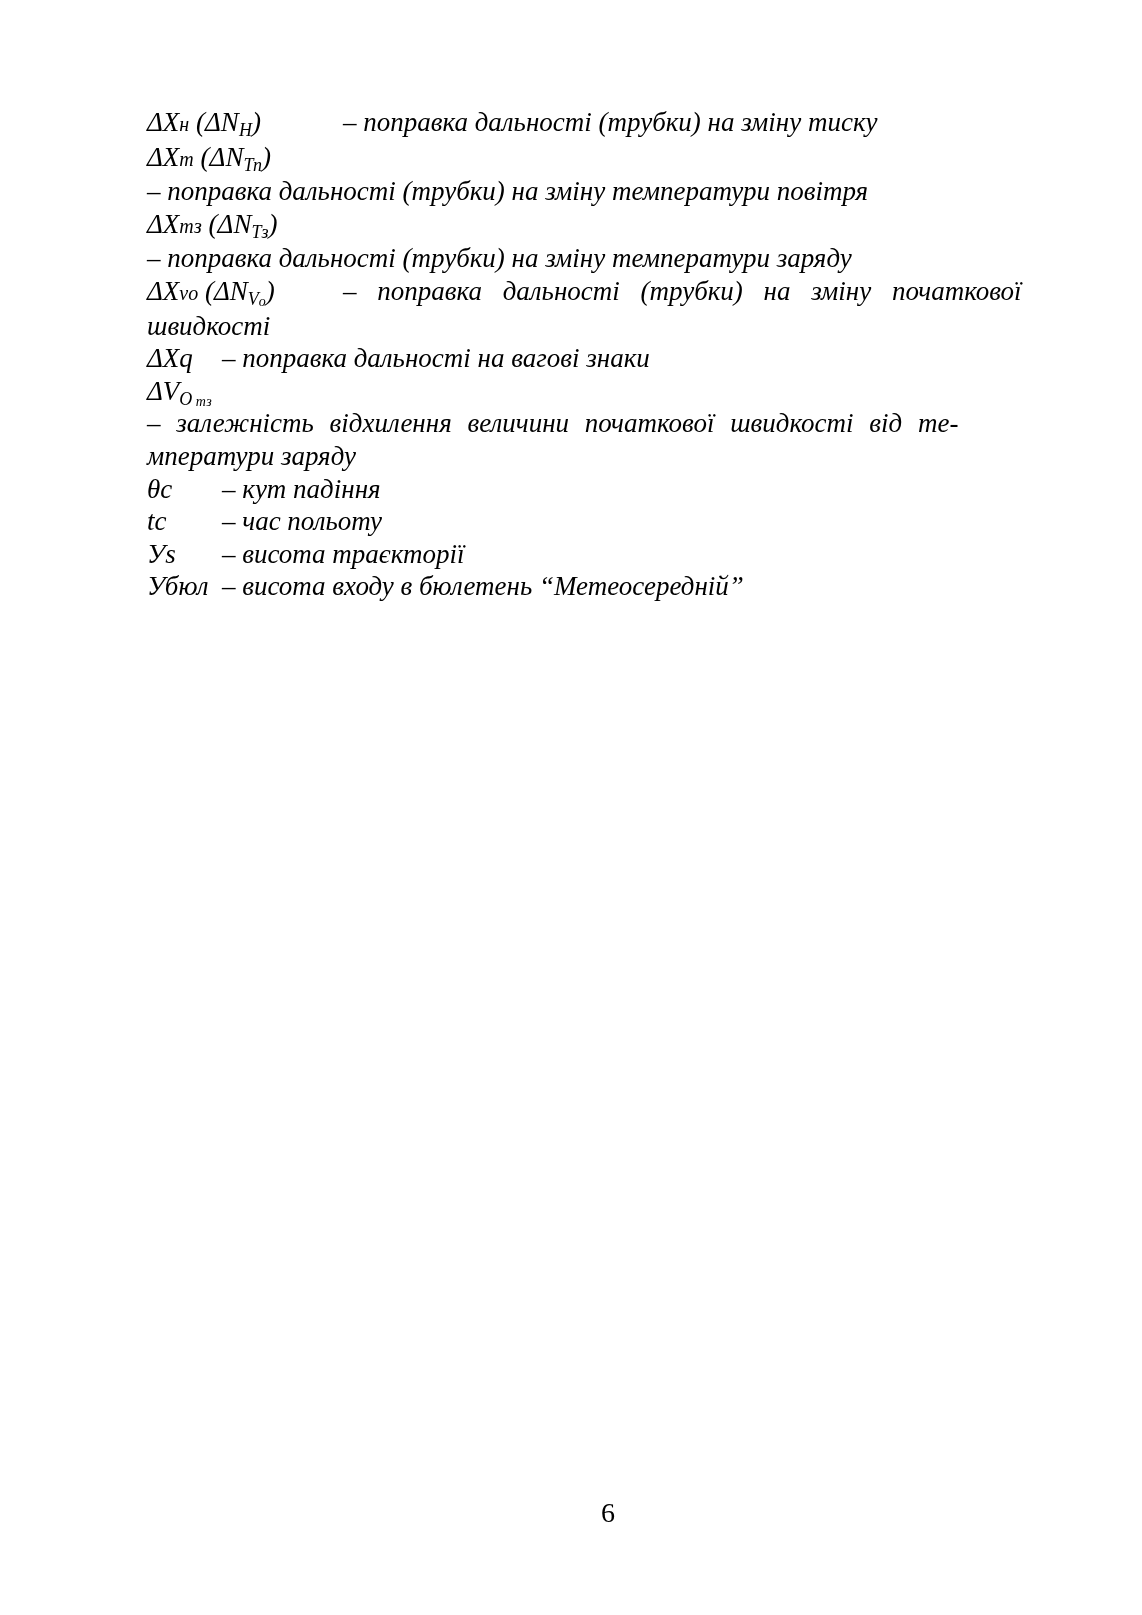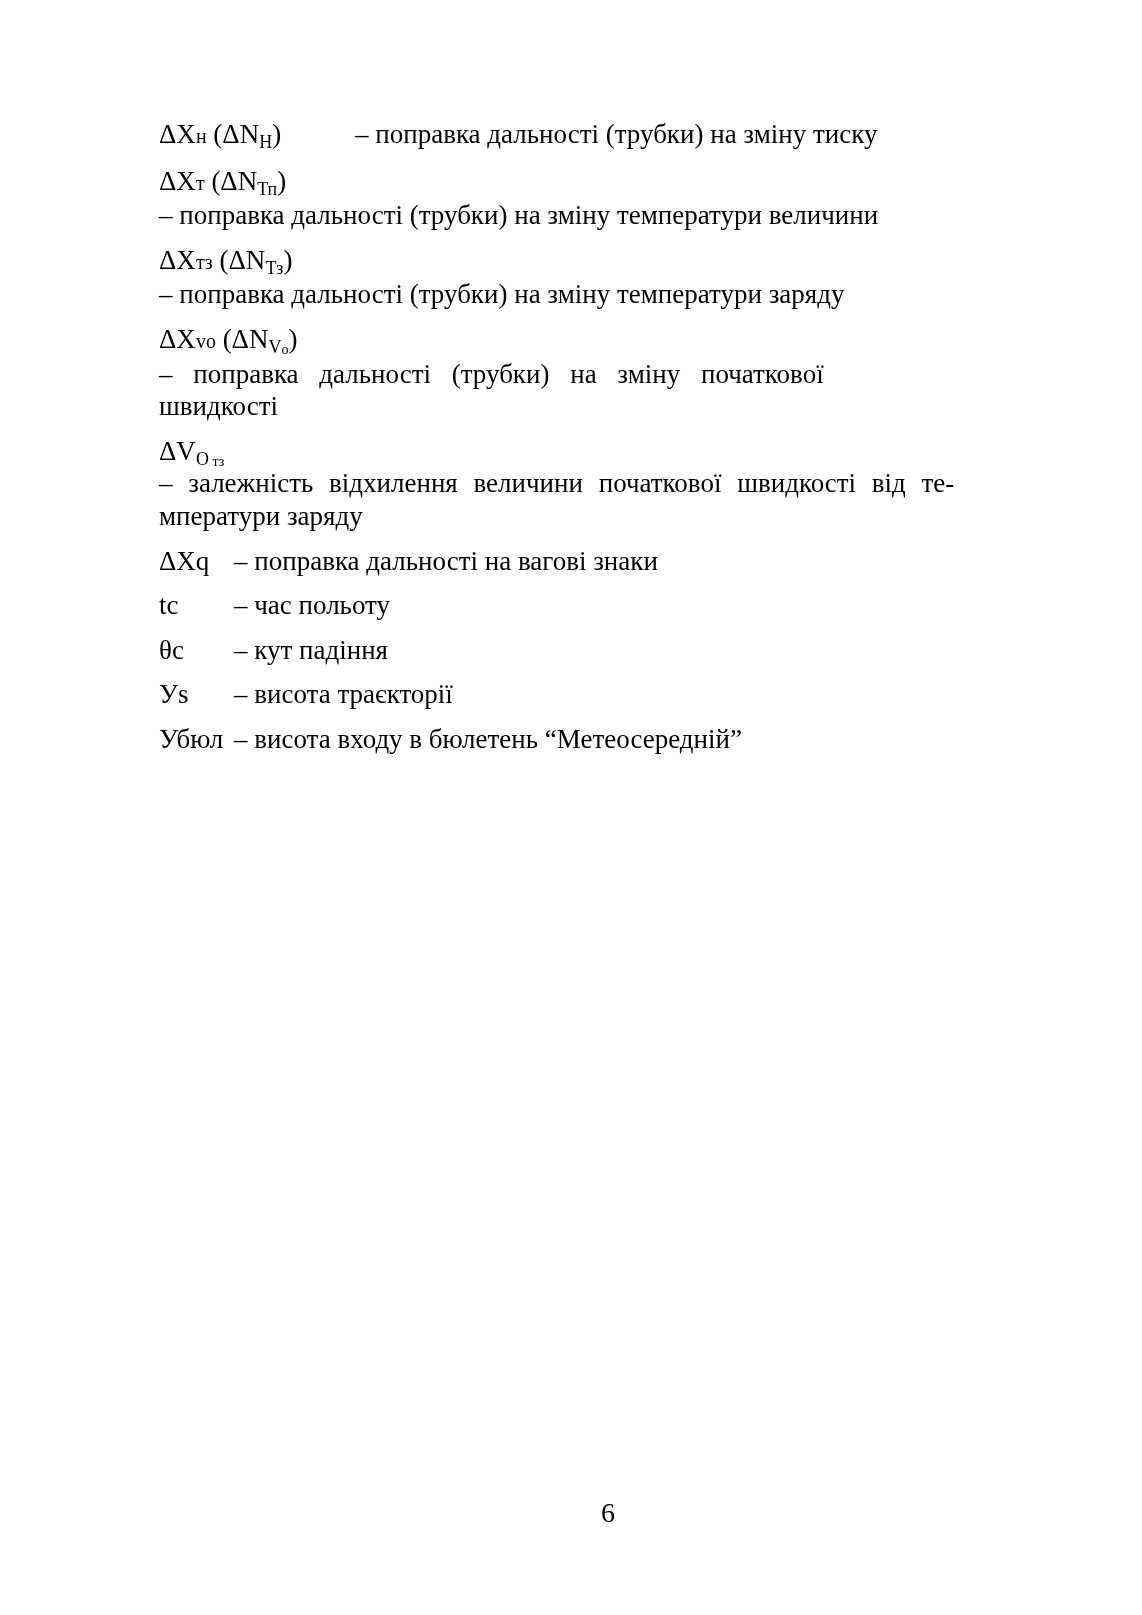--- a/index.html
+++ b/index.html
@@ -15,23 +15,24 @@
     color: #000000;
     overflow: hidden;
   }
   .definitions {
     position: absolute;
     left: 147px;
     top: 106px;
     width: 882px;
   }
   .entry {
-    margin: 12px;
+    margin: 0;
     font-size: 27px;
     line-height: 32.6px;
+    font-style: italic;
   }
   .sym {
     display: inline-block;
     vertical-align: baseline;
     white-space: nowrap;
   }
   .sym.wide   { width: 196px; }
   .sym.narrow { width: 75px; }
   .desc span { white-space: nowrap; }
   
@@ -61,24 +62,24 @@
     font-size: 28px;
     line-height: 32px;
   }
 </style>
 </head>
 <body>
 
 <div class="page">
   <div class="definitions" id="defs">
       <p class="entry"><span class="sym wide"><span class="m">ΔX</span><span class="sc">н</span><span class="m"> (ΔN</span><span class="sub">Н</span><span class="m">)</span></span><span class="desc"><span>– поправка дальності (трубки) на зміну тиску</span></span></p>
-      <p class="entry"><span class="sym wide"><span class="m">ΔX</span><span class="sc">т</span><span class="m"> (ΔN</span><span class="sub">Тп</span><span class="m">)</span></span><span class="desc"><span>– поправка дальності (трубки) на зміну температури величини</span></span></p>
+      <p class="entry"><span class="sym wide"><span class="m">ΔX</span><span class="sc">т</span><span class="m"> (ΔN</span><span class="sub">Тп</span><span class="m">)</span></span><span class="desc"><span>– поправка дальності (трубки) на зміну температури повітря</span></span></p>
       <p class="entry"><span class="sym wide"><span class="m">ΔX</span><span class="sc">тз</span><span class="m"> (ΔN</span><span class="sub">Тз</span><span class="m">)</span></span><span class="desc"><span>– поправка дальності (трубки) на зміну температури заряду</span></span></p>
       <p class="entry"><span class="sym wide"><span class="m">ΔX</span><span class="sc">vо</span><span class="m"> (ΔN</span><span class="sub">V</span><span class="subsm">о</span><span class="m">)</span></span><span class="desc"><span class="sp-xwide">– поправка дальності (трубки) на зміну початкової</span><br><span>швидкості</span></span></p>
+      <p class="entry"><span class="sym narrow"><span class="m">ΔXq</span></span><span class="desc"><span>– поправка дальності на вагові знаки</span></span></p>
       <p class="entry"><span class="sym narrow"><span class="m">ΔV</span><span class="sub">О</span><span class="subsm"> тз</span></span><span class="desc"><span class="sp-wide">– залежність відхилення величини початкової швидкості від те-</span><br><span>мператури заряду</span></span></p>
-      <p class="entry"><span class="sym narrow"><span class="m">ΔXq</span></span><span class="desc"><span>– поправка дальності на вагові знаки</span></span></p>
+      <p class="entry"><span class="sym narrow"><span class="m">θс</span></span><span class="desc"><span>– кут падіння</span></span></p>
       <p class="entry"><span class="sym narrow"><span class="m">tc</span></span><span class="desc"><span>– час польоту</span></span></p>
-      <p class="entry"><span class="sym narrow"><span class="m">θс</span></span><span class="desc"><span>– кут падіння</span></span></p>
       <p class="entry"><span class="sym narrow"><span class="m">Уs</span></span><span class="desc"><span>– висота траєкторії</span></span></p>
       <p class="entry"><span class="sym narrow"><span class="m">Убюл</span></span><span class="desc"><span>– висота входу в бюлетень “Метеосередній”</span></span></p>
     </div>
   <div class="page-number">6</div>
 </div>
 
 </body></html>

